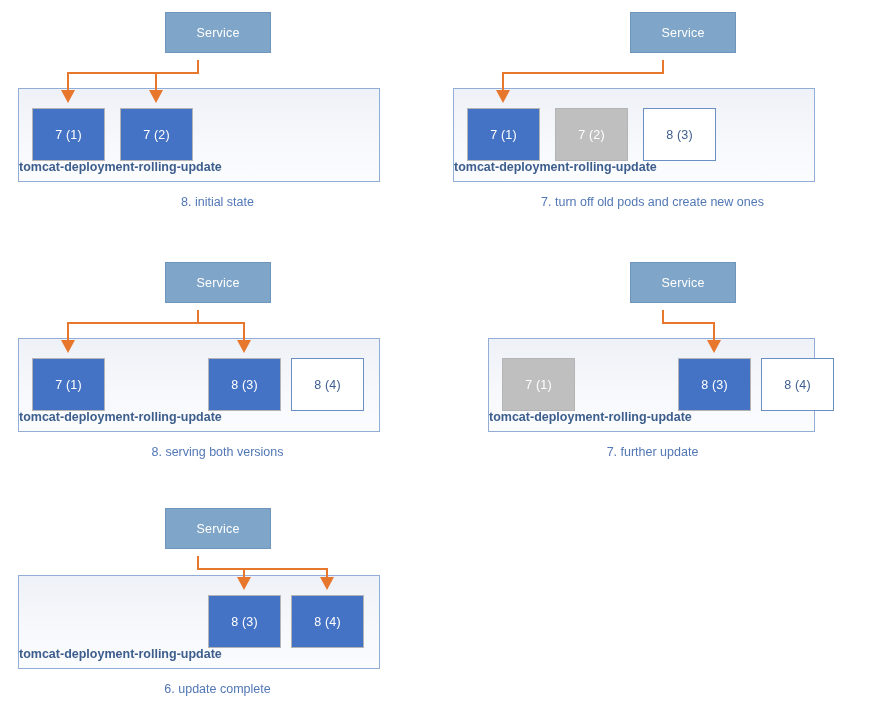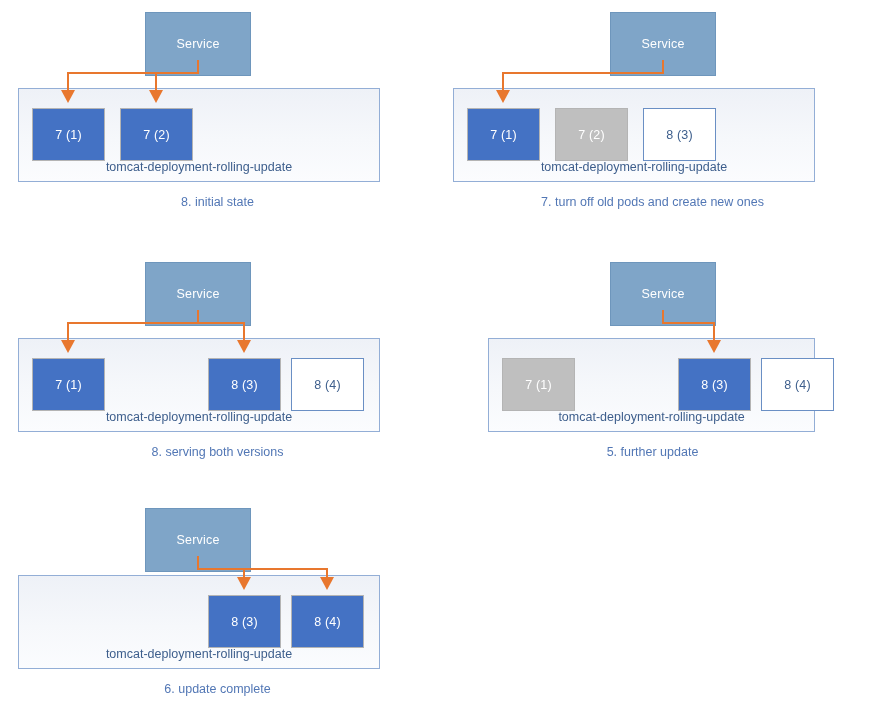--- a/index.html
+++ b/index.html
@@ -24,48 +24,50 @@
   .panel {
     position: absolute;
     width: 435px;
     height: 239px;
   }
 
   
   .service-box {
     position: absolute;
     width: 106px;
-    height: 64px;
+    height: 41px;
     background: #7FA5C8;
     border: 1px solid #6E96BC;
     box-sizing: border-box;
     color: #ffffff;
     font-size: 12.5px;
     display: flex;
     align-items: center;
     justify-content: center;
     letter-spacing: 0.2px;
+    margin-left: 20px;
   }
 
   
   .deployment {
     position: absolute;
     background: linear-gradient(180deg, #eef1f7 0%, #f6f8fb 55%, #fbfcfe 100%);
     border: 1px solid #93AED6;
     box-sizing: border-box;
   }
   .deployment-label {
     position: absolute;
     left: 0;
     right: 0;
     bottom: 7px;
-    text-align: center;
+    text-align: left;
     font-size: 12.5px;
     color: #3D5E8C;
     white-space: nowrap;
+    font-weight: bold;
   }
 
   
   .pod {
     position: absolute;
     width: 73px;
     height: 53px;
     box-sizing: border-box;
     display: flex;
     align-items: center;
@@ -194,21 +196,21 @@
 
     <div class="pod gray" style="left:67px; top:111px;">7 (1)</div>
     <div class="pod blue" style="left:243px; top:111px;">8 (3)</div>
     <div class="pod outline" style="left:326px; top:111px;">8 (4)</div>
 
     <svg class="connector">
       <path d="M228,70 L228,83 L279,83 L279,100"></path>
       <polygon points="272,100 286,100 279,113"></polygon>
     </svg>
 
-    <div class="caption" style="top:205px;">5. further update</div>
+    <div class="caption" style="top:205px;">7. further update</div>
   </div>
 
   <div class="panel" style="left:0px; top:480px;">
     <div class="service-box" style="left:145px; top:28px;">Service</div>
 
     <div class="deployment" style="left:18px; top:95px; width:362px; height:94px;">
       <div class="deployment-label">tomcat-deployment-rolling-update</div>
     </div>
 
     <div class="pod blue" style="left:208px; top:108px;">8 (3)</div>

